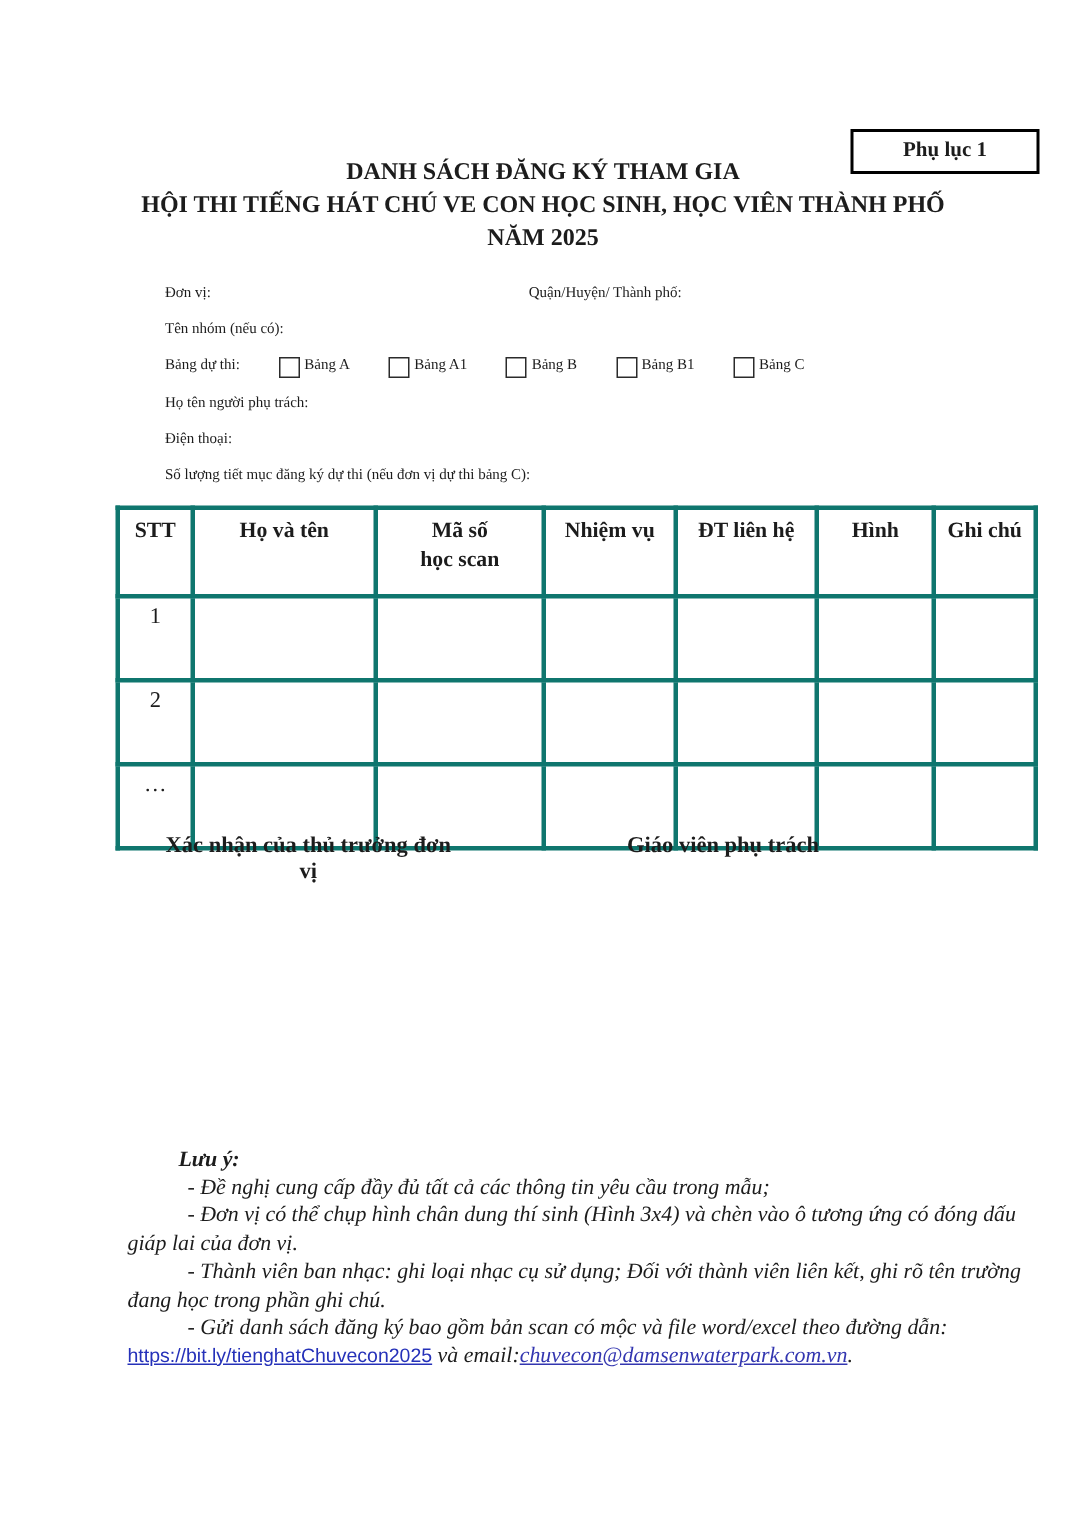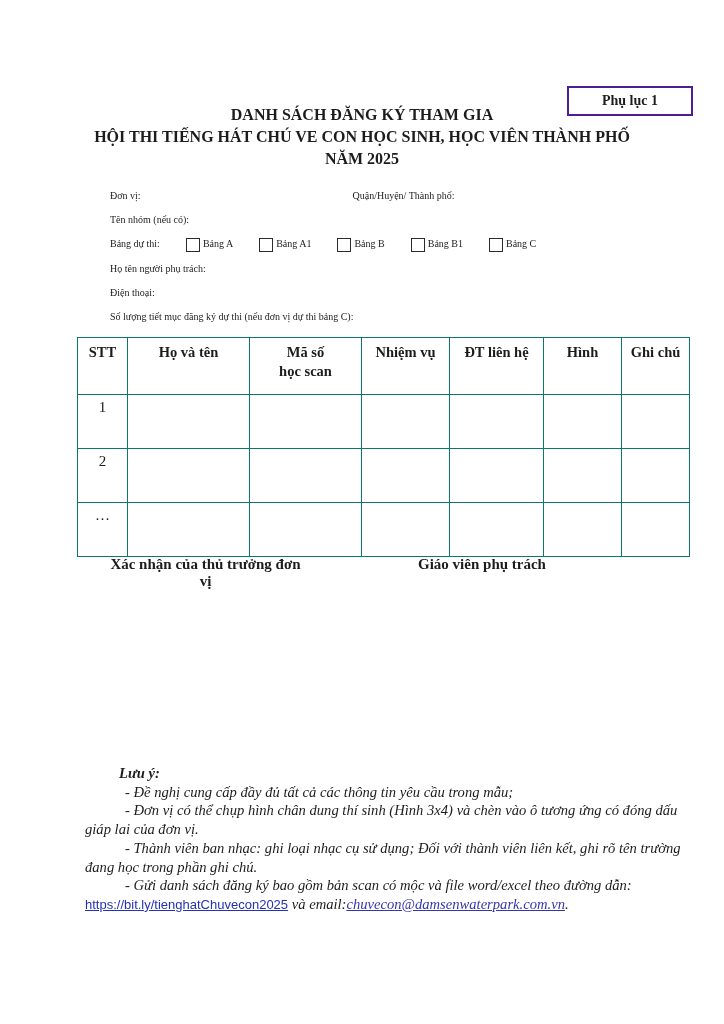--- a/index.html
+++ b/index.html
@@ -2,21 +2,21 @@
 <html><head>
 <meta charset="utf-8">
 <style>
   html,body { margin:0; padding:0; background:#ffffff; }
   .page {
     position:relative; width:724px; height:1024px; background:#ffffff;
     color:#1c1c1c; font-family:"Liberation Serif", serif; overflow:hidden;
   }
   .appendix-box {
     position:absolute; top:86px; left:567px; width:126px; height:30px;
-    border:2px solid #4c1d95; box-sizing:border-box;
+    border:2px solid #000000; box-sizing:border-box;
     display:flex; align-items:center; justify-content:center;
     font-weight:700; font-size:14px;
   }
   .title-block {
     position:absolute; top:104px; left:30px; width:664px;
     text-align:center; font-weight:700; font-size:16px; line-height:22px;
   }
   .form-block {
     position:absolute; top:184px; left:110px; width:588px;
     font-size:10px; line-height:24.2px;
@@ -28,21 +28,21 @@
   .cb-item:first-of-type { margin-left:14px; }
   .cb {
     display:inline-block; width:12px; height:12px;
     border:1.5px solid #2b2b2b; margin-right:3px; background:#fff;
   }
   table.roster {
     position:absolute; top:337px; left:77px; width:612px;
     border-collapse:collapse; table-layout:fixed; font-size:14.5px;
   }
   table.roster th, table.roster td {
-    border:1px solid #0f766e; vertical-align:top; overflow:hidden;
+    border:3px solid #0f766e; vertical-align:top; overflow:hidden;
   }
   table.roster th {
     font-weight:700; text-align:center; padding:5px 2px 0 2px;
     height:51px; white-space:pre-line; line-height:19px;
   }
   table.roster td {
     text-align:center; padding-top:4px; height:48px; font-size:15px;
   }
   .signatures { position:absolute; top:556px; left:0; width:724px; height:20px; font-weight:700; font-size:15px; }
   .sig-left  { position:absolute; left:108px; width:195px; text-align:center; }

